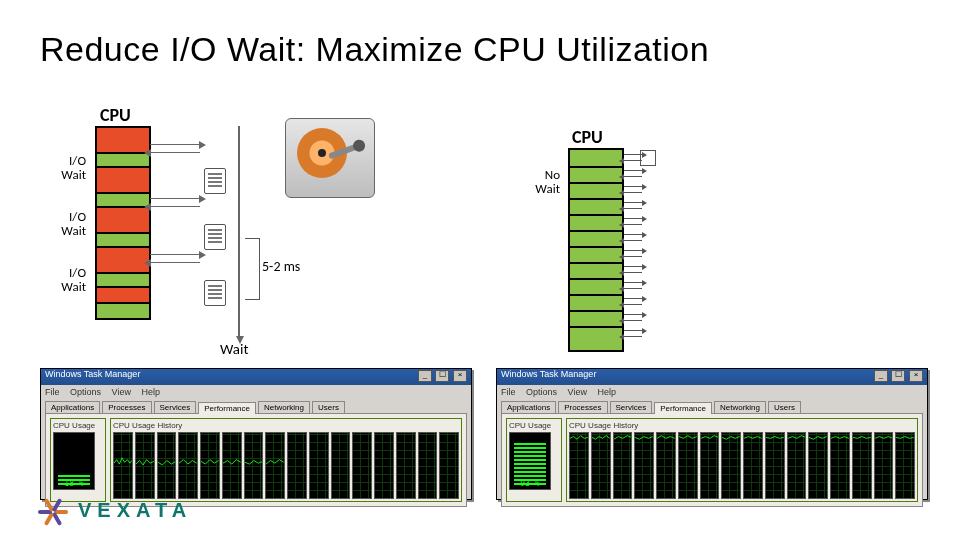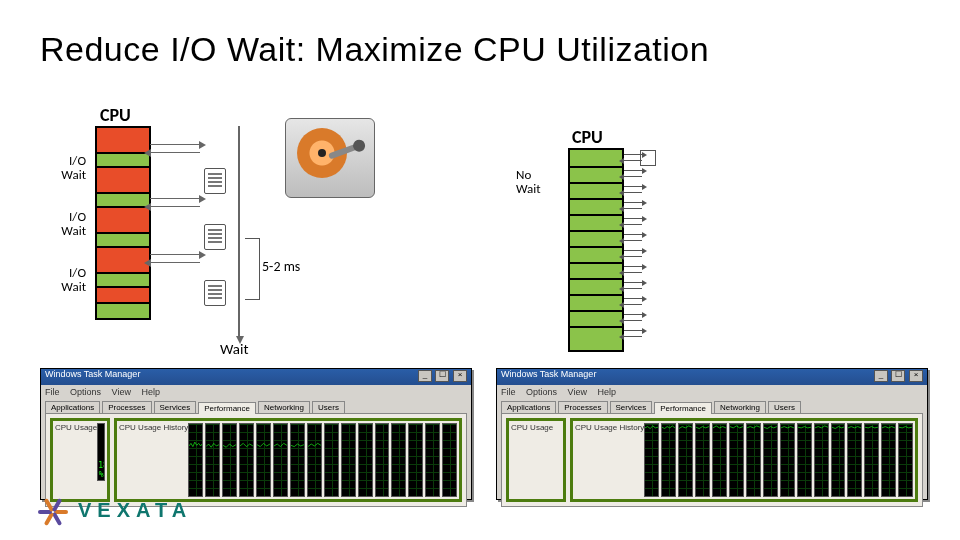--- a/index.html
+++ b/index.html
@@ -11,21 +11,21 @@
   .cpu-bar-left .seg{width:100%;box-sizing:border-box;border-bottom:2px solid #000}
   .cpu-bar-left .seg:last-child{border-bottom:none}
   .red{background:#e84d29}
   .grn{background:#8bc34a}
   .seg.h26{height:26px}.seg.h14{height:14px}
   
   .cpu-bar-right{position:absolute;left:568px;top:148px;width:52px;height:200px;background:#8bc34a;border:2px solid #000}
   .cpu-bar-right .line{position:absolute;left:0;right:0;border-top:2px solid #000}
   
   .io-label{position:absolute;left:40px;font-size:13px;font-family:Calibri,Arial,sans-serif;line-height:1.05;text-align:right;width:46px}
-  .nowait{position:absolute;left:516px;top:168px;font-size:13px;font-family:Calibri,Arial,sans-serif;line-height:1.05;width:44px}
+  .nowait{position:absolute;left:516px;top:168px;font-size:13px;font-family:Calibri,Arial,sans-serif;line-height:1.05;text-align:right;width:44px}
   
   .doc-icon{position:absolute;width:20px;height:24px;border:1.5px solid #555;border-radius:2px;background:#fff}
   .doc-icon::before{content:"";position:absolute;left:3px;top:4px;right:3px;height:2px;background:#777;box-shadow:0 4px 0 #777,0 8px 0 #777,0 12px 0 #777}
   
   .hdd{position:absolute;left:285px;top:118px;width:90px;height:80px}
   .hdd .body{position:absolute;inset:0;background:linear-gradient(#e6e6e6,#bdbdbd);border:1px solid #666;border-radius:6px}
   .hdd .platter{position:absolute;left:12px;top:10px;width:50px;height:50px;border-radius:50%;background:radial-gradient(circle at 50% 50%,#ffb36a 0 12px,#d97a2a 13px 25px,#8a4a16 26px)}
   .hdd .platter::after{content:"";position:absolute;left:21px;top:21px;width:8px;height:8px;border-radius:50%;background:#222}
   .hdd .arm{position:absolute;right:14px;top:24px;width:34px;height:6px;background:#888;transform:rotate(-20deg);transform-origin:right center;border-radius:3px}
   .hdd .arm::after{content:"";position:absolute;right:-4px;top:-3px;width:12px;height:12px;border-radius:50%;background:#555}
@@ -51,21 +51,21 @@
   
   .tm{position:absolute;width:430px;height:130px;background:#d6d3ce;border:1px solid #000;box-shadow:2px 2px 0 #888;font-family:Tahoma,Arial,sans-serif;font-size:9px}
   .tm .titlebar{height:16px;background:linear-gradient(#2a5ea8,#244e8f);color:#fff;display:flex;padding:0 4px;justify-content:space-between}
   .tm .titlebar .btns span{display:inline-block;width:12px;height:10px;background:#c9c6c0;border:1px solid #555;margin-left:1px;text-align:center;line-height:8px;color:#000;font-size:8px}
   .tm .menu{padding:2px 4px;color:#333}
   .tm .menu span{margin-right:8px}
   .tm .tabs{display:flex;padding:0 4px;gap:2px;margin-top:2px}
   .tm .tabs .tab{border:1px solid #888;border-bottom:none;padding:1px 5px;background:#d6d3ce;font-size:8px}
   .tm .tabs .tab.active{background:#efece5;position:relative;top:1px}
   .tm .panel{margin:0 4px 4px;border:1px solid #888;background:#efece5;height:84px;display:flex;padding:4px;gap:4px}
-  .tm .group{border:3px solid #4d7c0f;padding:2px;display:flex;flex-direction:row}
+  .tm .group{border:1px solid #4d7c0f;padding:2px;display:flex;flex-direction:column}
   .tm .group .lbl{font-size:8px;color:#333;margin-bottom:2px;white-space:nowrap}
   .tm .meter{background:#000;border:1px solid #555;position:relative;overflow:hidden}
   .tm .meter.big{width:40px;height:56px}
   .tm .meter .fill{position:absolute;left:4px;right:4px;bottom:4px;background:repeating-linear-gradient(0deg,#19ff19 0 2px,#000 2px 4px)}
   .tm .meter .pct{position:absolute;left:0;right:0;bottom:1px;text-align:center;color:#19ff19;font-size:8px;font-family:monospace}
   .tm .hist{flex:1;display:flex;gap:2px}
   .tm .hist .box{flex:1;background:#000;border:1px solid #555;position:relative;overflow:hidden}
   .tm .hist .box::before{content:"";position:absolute;inset:0;background:repeating-linear-gradient(0deg,transparent 0 7px,#0a3a0a 7px 8px),repeating-linear-gradient(90deg,transparent 0 7px,#0a3a0a 7px 8px)}
   .tm .hist .box svg{position:absolute;inset:0}
   
@@ -273,20 +273,24 @@
       <div class="tab">Applications</div>
       <div class="tab">Processes</div>
       <div class="tab">Services</div>
       <div class="tab active">Performance</div>
       <div class="tab">Networking</div>
       <div class="tab">Users</div>
     </div>
     <div class="panel">
       <div class="group" style="width:50px">
         <div class="lbl">CPU Usage</div>
+        <div class="meter big">
+          <div class="fill" style="height:44px"></div>
+          <div class="pct">93 %</div>
+        </div>
       </div>
       <div class="group" style="flex:1">
         <div class="lbl">CPU Usage History</div>
         <div class="hist">
           <div class="box">
               <svg viewBox="0 0 20 40" preserveAspectRatio="none">
                 <polyline points="0,6 4,4 8,7 12,3 16,6 20,5" stroke="#19ff19" fill="none" stroke-width="1"></polyline>
               </svg>
             </div>
           <div class="box">

